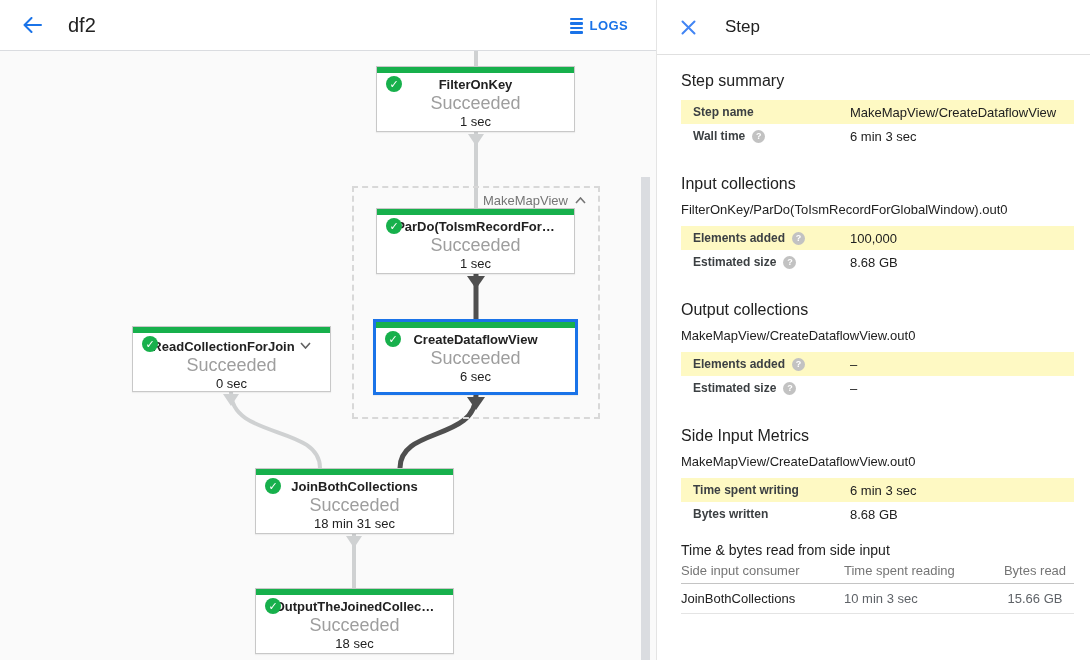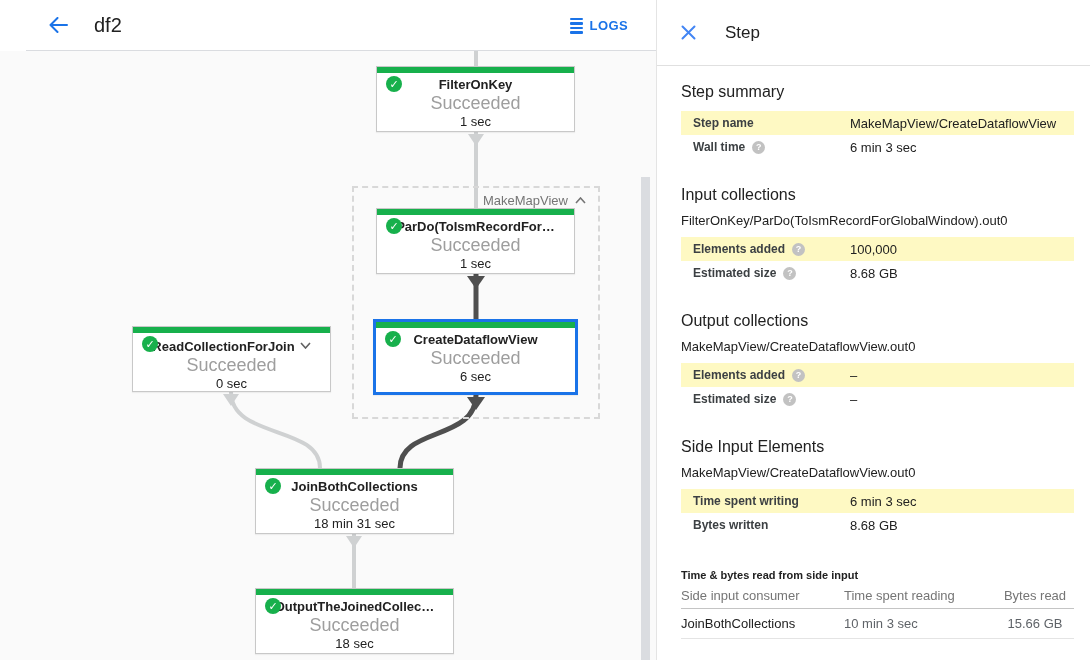--- a/index.html
+++ b/index.html
@@ -2,21 +2,21 @@
 <html><head>
 <meta charset="utf-8">
 <style>
   * { box-sizing: border-box; margin: 0; padding: 0; }
   html,body { width:1090px; height:660px; }
   body { font-family: "Liberation Sans", "DejaVu Sans", sans-serif; background:#fff; overflow:hidden; }
   .app { position:relative; width:1090px; height:660px; display:flex; }
 
   
   .graph-area { width:656px; height:660px; display:flex; flex-direction:column; }
-  .graph-header { height:51px; background:#fff; border-bottom:1px solid #dadce0; display:flex; align-items:center; padding:0 20px; position:relative; flex:0 0 auto;margin-left:26px; }
+  .graph-header { height:51px; background:#fff; border-bottom:1px solid #dadce0; display:flex; align-items:center; padding:0 20px; position:relative; flex:0 0 auto; }
   .back-btn { width:24px; height:24px; display:flex; align-items:center; justify-content:center; cursor:pointer; }
   .job-title { font-size:20px; color:#212121; margin-left:24px; }
   .logs-btn { position:absolute; right:28px; top:0; height:51px; display:flex; align-items:center; cursor:pointer; }
   .logs-icon { display:flex; flex-direction:column; justify-content:center; gap:2px; margin-right:7px; }
   .logs-icon i { display:block; width:13px; height:2.5px; background:#1a73e8; border-radius:1px; }
   .logs-label { color:#1a73e8; font-size:13px; font-weight:bold; letter-spacing:0.4px; }
 
   .canvas { position:relative; flex:1; background:#fafafa; overflow:hidden; }
   .edges { position:absolute; left:0; top:0; pointer-events:none; }
 
@@ -29,37 +29,37 @@
   .node.selected { width:205px; height:76px; border:3px solid #1a73e8; }
   .chev { display:inline-block; margin-left:5px; vertical-align:2px; }
 
   .group-box { position:absolute; border:2px dashed #d8d8d8; background:transparent; }
   .group-label { position:absolute; top:5px; right:12px; display:flex; align-items:center; gap:7px; font-size:13px; color:#757575; cursor:pointer; }
 
   .vscroll { position:absolute; width:9px; background:#dadce0; border-radius:0; cursor:pointer; }
 
   
   .panel { flex:1; height:660px; background:#fff; border-left:1px solid #e4e4e4; display:flex; flex-direction:column; }
-  .panel-header { height:66px; border-bottom:1px solid #e0e0e0; display:flex; align-items:center; padding-left:20px; flex:0 0 auto; }
+  .panel-header { height:55px; border-bottom:1px solid #e0e0e0; display:flex; align-items:center; padding-left:20px; flex:0 0 auto; }
   .close-btn { width:22px; height:22px; display:flex; align-items:center; justify-content:center; cursor:pointer; }
   .panel-title { font-size:17px; color:#212121; margin-left:26px; }
   .panel-body { padding:16px 16px 0 24px; overflow:hidden; }
 
   .sect { margin-top:26px; }
   .sect:first-child { margin-top:0; }
   .sect-heading { font-size:16px; font-weight:400; color:#212121; line-height:19px; margin-bottom:10px; }
   .collection-name { font-size:13px; color:#212121; line-height:17px; margin:-2px 0 8px; }
 
   .kv-row { display:flex; align-items:center; height:24px; padding-left:12px; }
   .kv-row.odd { background:#fef9c3; }
   .kv-label { width:157px; font-size:12px; font-weight:bold; color:#3c4043; display:flex; align-items:center; }
   .kv-value { font-size:13px; color:#212121; }
   .help { display:inline-block; width:13px; height:13px; margin-left:7px; border-radius:50%; background:#c2c2c2; color:#fff; font-size:9px; font-weight:bold; line-height:13px; text-align:center; cursor:pointer; }
 
-  .table-heading { font-size:11px; font-weight:bold; color:#212121; margin-top:30px; line-height:16px; }
+  .table-heading { font-size:14px; font-weight:normal; color:#212121; margin-top:16px; line-height:16px; }
   .si-table { width:100%; }
   .si-hrow { display:flex; align-items:center; height:26px; border-bottom:1px solid #c4c4c4; color:#757575; font-size:13px; }
   .si-drow { display:flex; align-items:center; height:30px; border-bottom:1px solid #e4e4e4; font-size:13px; }
   .si-c1 { flex:1; }
   .si-c2 { width:152px; }
   .si-c3 { width:78px; text-align:center; }
   .si-drow .si-c1 { color:#212121; }
   .si-drow .si-c2, .si-drow .si-c3 { color:#5f6368; }
 </style>
 </head>
@@ -238,21 +238,21 @@
         <div class="kv-row">
           <span class="kv-label">
               <span>Estimated size</span>
               <span class="help">?</span>
             </span>
           <span class="kv-value">–</span>
         </div>
       </div>
 
       <div class="sect">
-        <div class="sect-heading">Side Input Elements</div>
+        <div class="sect-heading">Side Input Metrics</div>
         <div class="collection-name">MakeMapView/CreateDataflowView.out0</div>
         <div class="kv-row odd">
           <span class="kv-label">
               <span>Time spent writing</span>
             </span>
           <span class="kv-value">6 min 3 sec</span>
         </div>
         <div class="kv-row">
           <span class="kv-label">
               <span>Bytes written</span>

